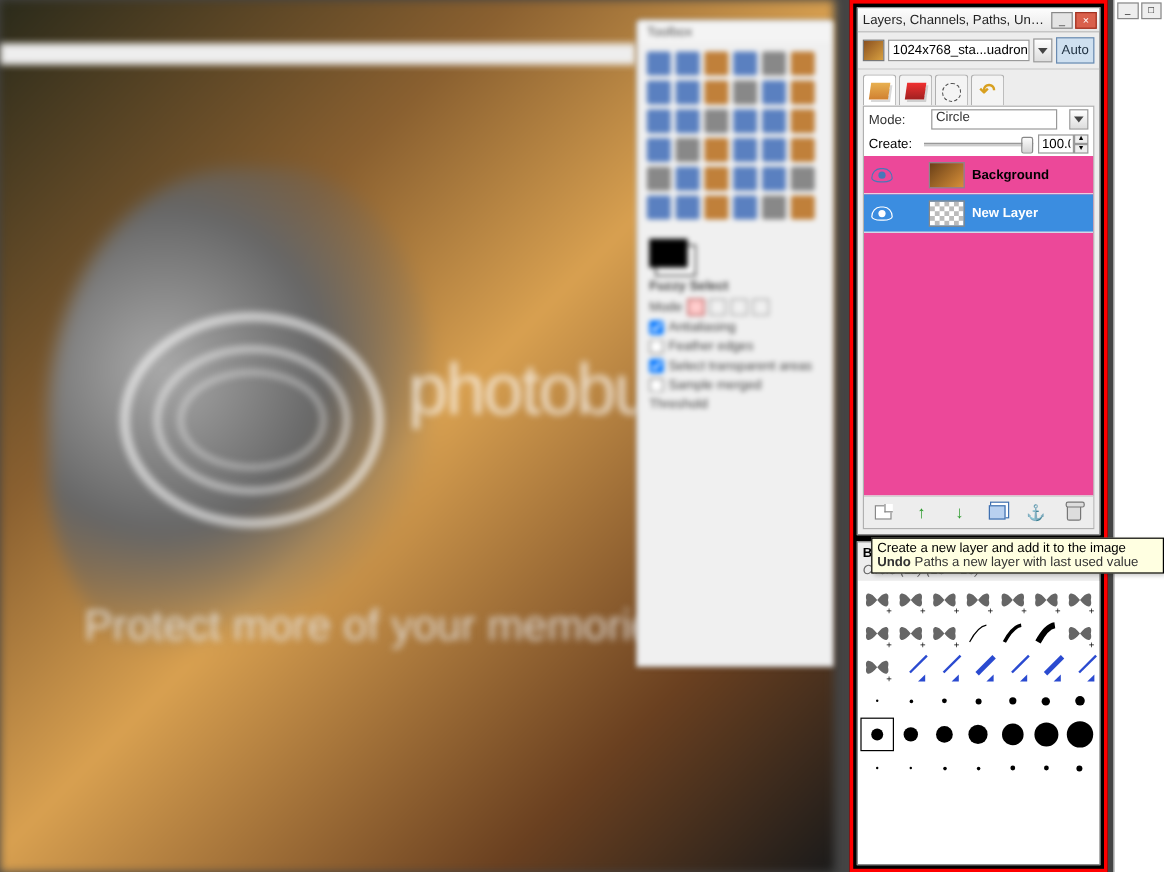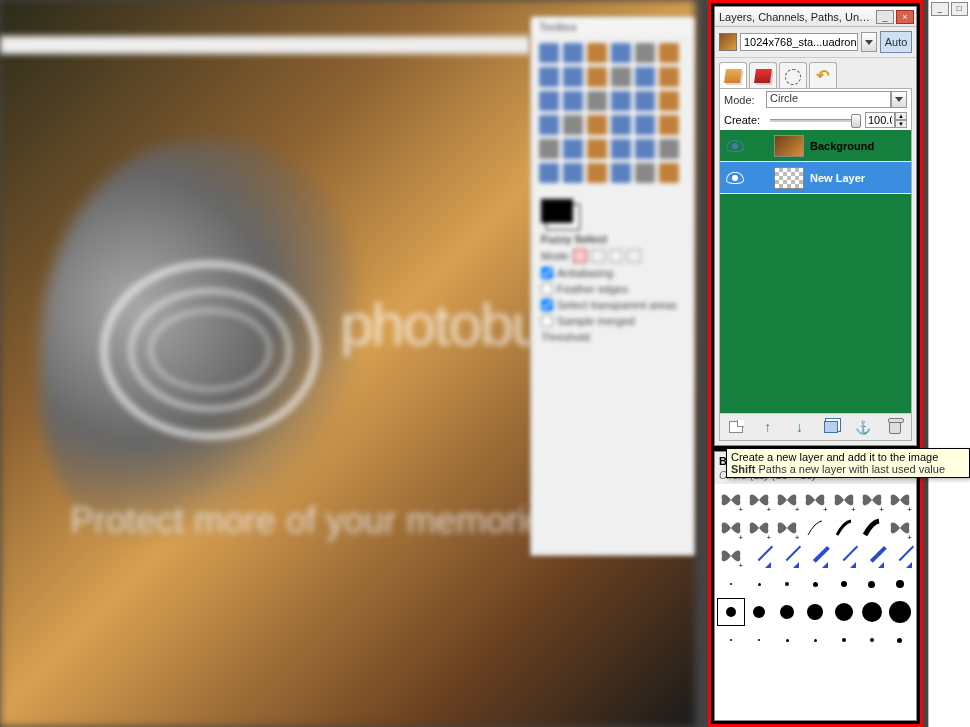--- a/index.html
+++ b/index.html
@@ -74,38 +74,38 @@
   .tab-ico-channels { width:16px;height:14px;background:linear-gradient(#f03030,#a02020); transform:skewX(-8deg); box-shadow:2px 2px 0 rgba(0,0,0,.15);}
   .tab-ico-paths { width:16px;height:14px;position:relative;}
   .tab-ico-paths::before{content:"";position:absolute;width:14px;height:14px;border:1.5px dashed #555;border-radius:50%;}
   .tab-ico-undo { width:16px;height:14px;display:flex;align-items:center;justify-content:center;color:#d8a020;font-size:16px;font-weight:bold;}
   
   .panel-body { background:#fff; margin:0 4px 4px 4px; border:1px solid #b0b0b0; flex:1; display:flex; flex-direction:column;}
   
   .section-hdr { display:flex; align-items:center; justify-content:space-between; padding:3px 4px; font-size:11px; font-weight:bold; color:#222;}
   .section-hdr .menuarrow { width:14px;height:12px;border:1px solid #aaa;font-size:8px;line-height:10px;text-align:center;color:#555;}
   
-  .prop-row { display:flex; align-items:center; gap:0; padding:2px 4px; font-size:11px; color:#333;}
+  .prop-row { display:flex; align-items:center; gap:10px; padding:2px 4px; font-size:11px; color:#333;}
   .prop-row .lbl { width:42px;}
   .prop-row select, .prop-row .textval { flex:1; border:1px solid #999; background:#fff; font-size:11px; height:17px; padding:0 3px;}
   .prop-row .drop2 { width:16px;height:17px;border:1px solid #999;background:linear-gradient(#fff,#ddd);display:flex;align-items:center;justify-content:center;}
   .opacity-row { display:flex; align-items:center; gap:4px; padding:2px 4px; font-size:11px;}
   .slider { flex:1; height:16px; position:relative;}
   .slider-track{position:absolute;left:0;right:0;top:7px;height:3px;background:#ccc;border-top:1px solid #999;}
   .slider-thumb{position:absolute;right:0;top:2px;width:10px;height:14px;background:linear-gradient(#fcfcfc,#d4d4d4);border:1px solid #888;border-radius:2px;}
   .spin { width:42px; display:flex;}
   .spin input{width:30px;border:1px solid #999;font-size:11px;text-align:right;padding:1px 2px;}
   .spin .arrows{width:12px;display:flex;flex-direction:column;}
   .spin .arrows div{flex:1;border:1px solid #999;background:#eee;font-size:6px;line-height:6px;text-align:center;}
   
   .lock-row{display:flex;align-items:center;gap:6px;padding:2px 4px;font-size:11px;border-bottom:1px solid #ddd;}
   .lockbox{width:16px;height:16px;border:1px solid #999;background:#fff;}
   .checker{width:16px;height:16px;background:repeating-conic-gradient(#bbb 0 25%,#fff 0 50%) 0 0/8px 8px;}
   
-  .layer-list{flex:1; overflow:auto; background:#15803d;}
+  .layer-list{flex:1; overflow:auto; background:#ec4899;}
   .layer-row{display:flex;align-items:center;height:32px;border-bottom:1px solid #eee;font-size:11px;}
   .layer-row.selected{background:#3b8de0;color:#fff;}
   .eye-cell{width:30px;display:flex;align-items:center;justify-content:center;}
   .eye-ico{width:18px;height:12px;border:1.5px solid #4878b8;border-radius:60% 60% 60% 60%/100% 100% 40% 40%;position:relative;}
   .eye-ico::after{content:"";position:absolute;left:5px;top:2px;width:6px;height:6px;background:#4878b8;border-radius:50%;}
   .layer-row.selected .eye-ico{border-color:#fff;}
   .layer-row.selected .eye-ico::after{background:#fff;}
   .chain-cell{width:24px;}
   .thumb-cell{width:30px;height:22px;border:1px solid #888;margin-right:6px;}
   .thumb-bg{background:linear-gradient(135deg,#6a4018,#d89038);}
@@ -508,14 +508,14 @@
         </div>
       <div class="bcell">
           <div class="bdot" style="width:5px;height:5px"></div>
         </div>
     </div>
   </div>
 </div>
 
 <div class="tooltip">
   <div>Create a new layer and add it to the image</div>
-  <div class="line2"><b>Shift</b>&nbsp;<span>Paths a new layer with last used value</span></div>
+  <div class="line2"><b>Undo</b>&nbsp;<span>Paths a new layer with last used value</span></div>
 </div>
 
 </body></html>

